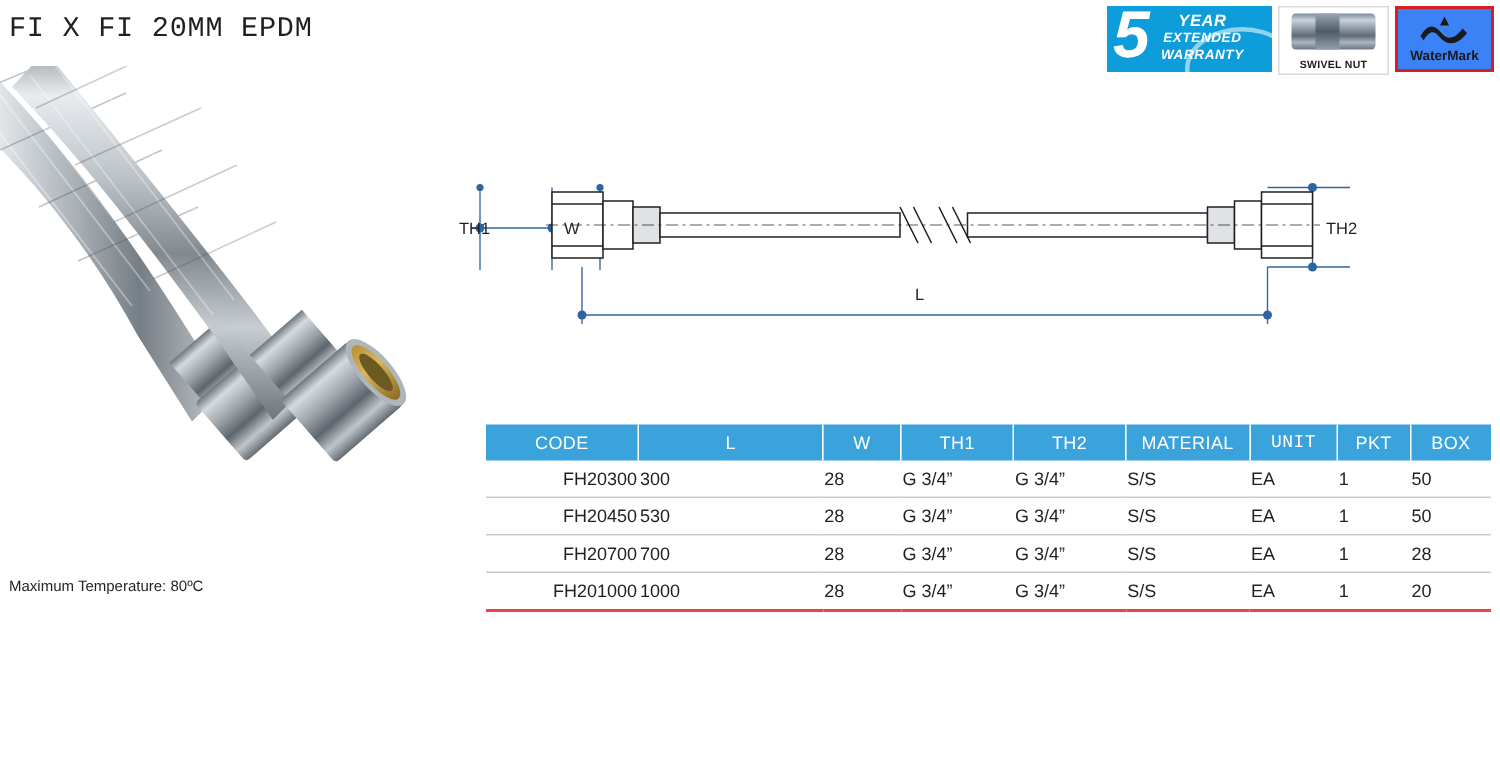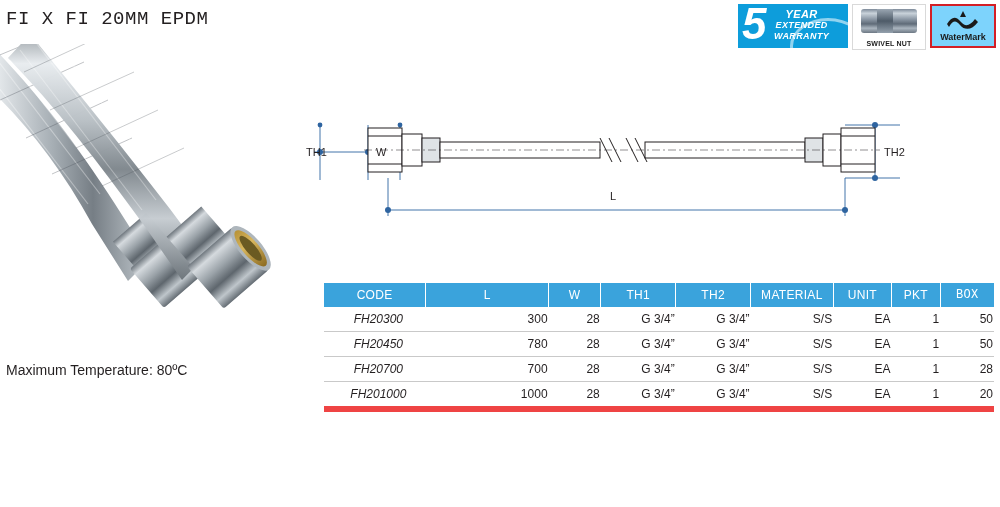--- a/index.html
+++ b/index.html
@@ -110,21 +110,21 @@
     text-align: center;
     font-size: 7px;
     font-weight: bold;
     color: #1a1a1a;
     letter-spacing: 0.2px;
   }
 
   .badge-watermark {
     width: 66px;
     height: 44px;
-    background: #7dd3fc;
+    background: #3b82f6;
     border: 2px solid #d31f26;
     position: relative;
     box-sizing: border-box;
   }
   .badge-watermark .wm-wave {
     position: absolute;
     left: 50%;
     transform: translateX(-50%);
     top: 4px;
     width: 38px;
@@ -147,22 +147,22 @@
     left: 0;
     top: 44px;
     width: 300px;
     height: 300px;
   }
 
   
   .specs {
     position: absolute;
     left: 6px;
-    top: 362px;
-    font-size: 14px;
+    top: 384px;
+    font-size: 10px;
     color: #231f20;
     line-height: 16px;
   }
 
   
   .drawing {
     position: absolute;
     left: 300px;
     top: 100px;
     width: 640px;
@@ -183,41 +183,40 @@
     background: #3aa3dc;
     color: #ffffff;
     font-weight: normal;
     font-size: 12px;
     height: 22px;
     text-align: center;
     border-right: 1px solid #ffffff;
     letter-spacing: 0.3px;
     margin-top: 47px;
   }
-  .spec-table th:last-child { border-right: none; font-family: Liberation Mono, monospace; }
+  .spec-table th:last-child { border-right: none; }
   .spec-table td {
     height: 22px;
-    text-align: right;
+    text-align: left;
     border-bottom: 1px solid #c9c9c9;
     font-size: 12px;
     color: #231f20;
   }
   .spec-table td.code {
-    text-align: center;
+    text-align: right;
     padding-left: 8px;
-    font-style: italic;
-  }
-  .spec-table tbody tr:last-child td { border-bottom: 6px solid #ef4444; }
+  }
+  .spec-table tbody tr:last-child td { border-bottom: 2px solid #ef4444; }
   .col-code { width: 100px; }
   .col-l { width: 122px; }
   .col-w { width: 50px; }
   .col-th1 { width: 73px; }
   .col-th2 { width: 73px; }
   .col-mat { width: 80px; }
-  .col-unit { width: 56px; }
+  .col-unit { width: 56px; font-family: Liberation Mono, monospace; }
   .col-pkt { width: 46px; }
   .col-box { width: 52px; }
 </style>
 </head>
 <body>
 
 <div class="page-title">FI X FI 20MM EPDM</div>
 
 <div class="badges">
 
@@ -417,21 +416,21 @@
       <td>28</td>
       <td>G 3/4”</td>
       <td>G 3/4”</td>
       <td>S/S</td>
       <td>EA</td>
       <td>1</td>
       <td>50</td>
     </tr>
     <tr>
       <td class="code">FH20450</td>
-      <td>780</td>
+      <td>530</td>
       <td>28</td>
       <td>G 3/4”</td>
       <td>G 3/4”</td>
       <td>S/S</td>
       <td>EA</td>
       <td>1</td>
       <td>50</td>
     </tr>
     <tr>
       <td class="code">FH20700</td>

